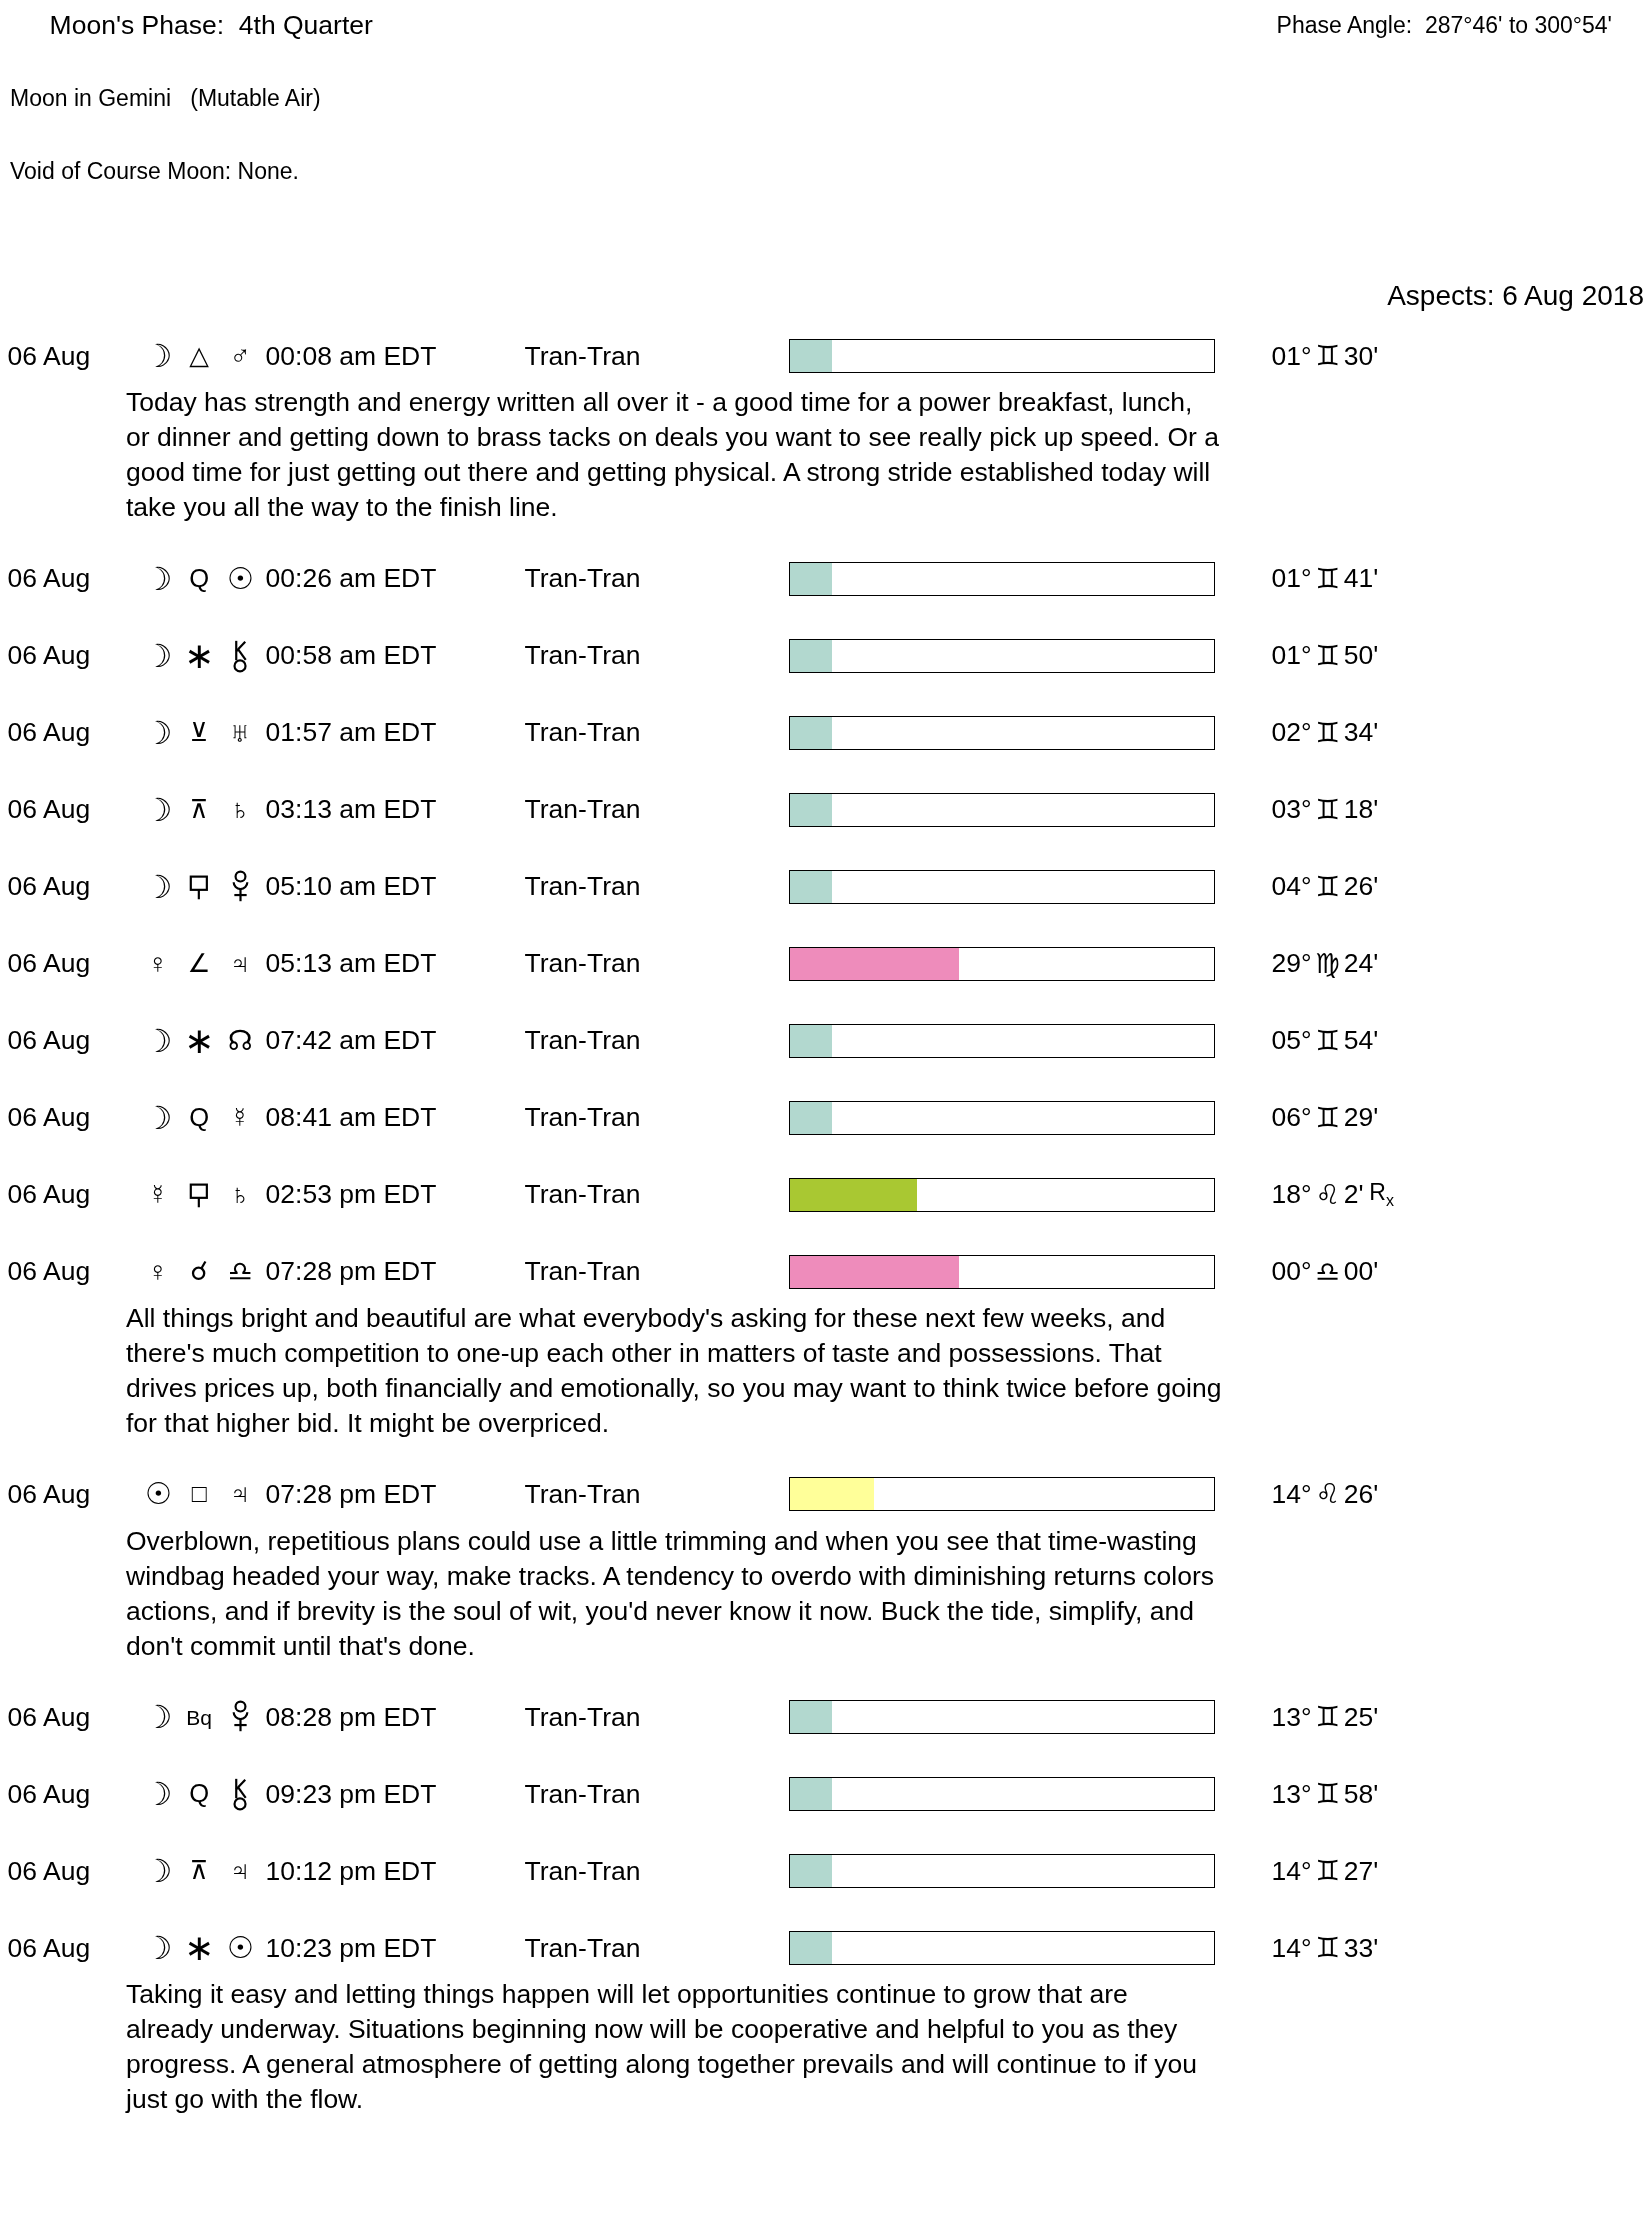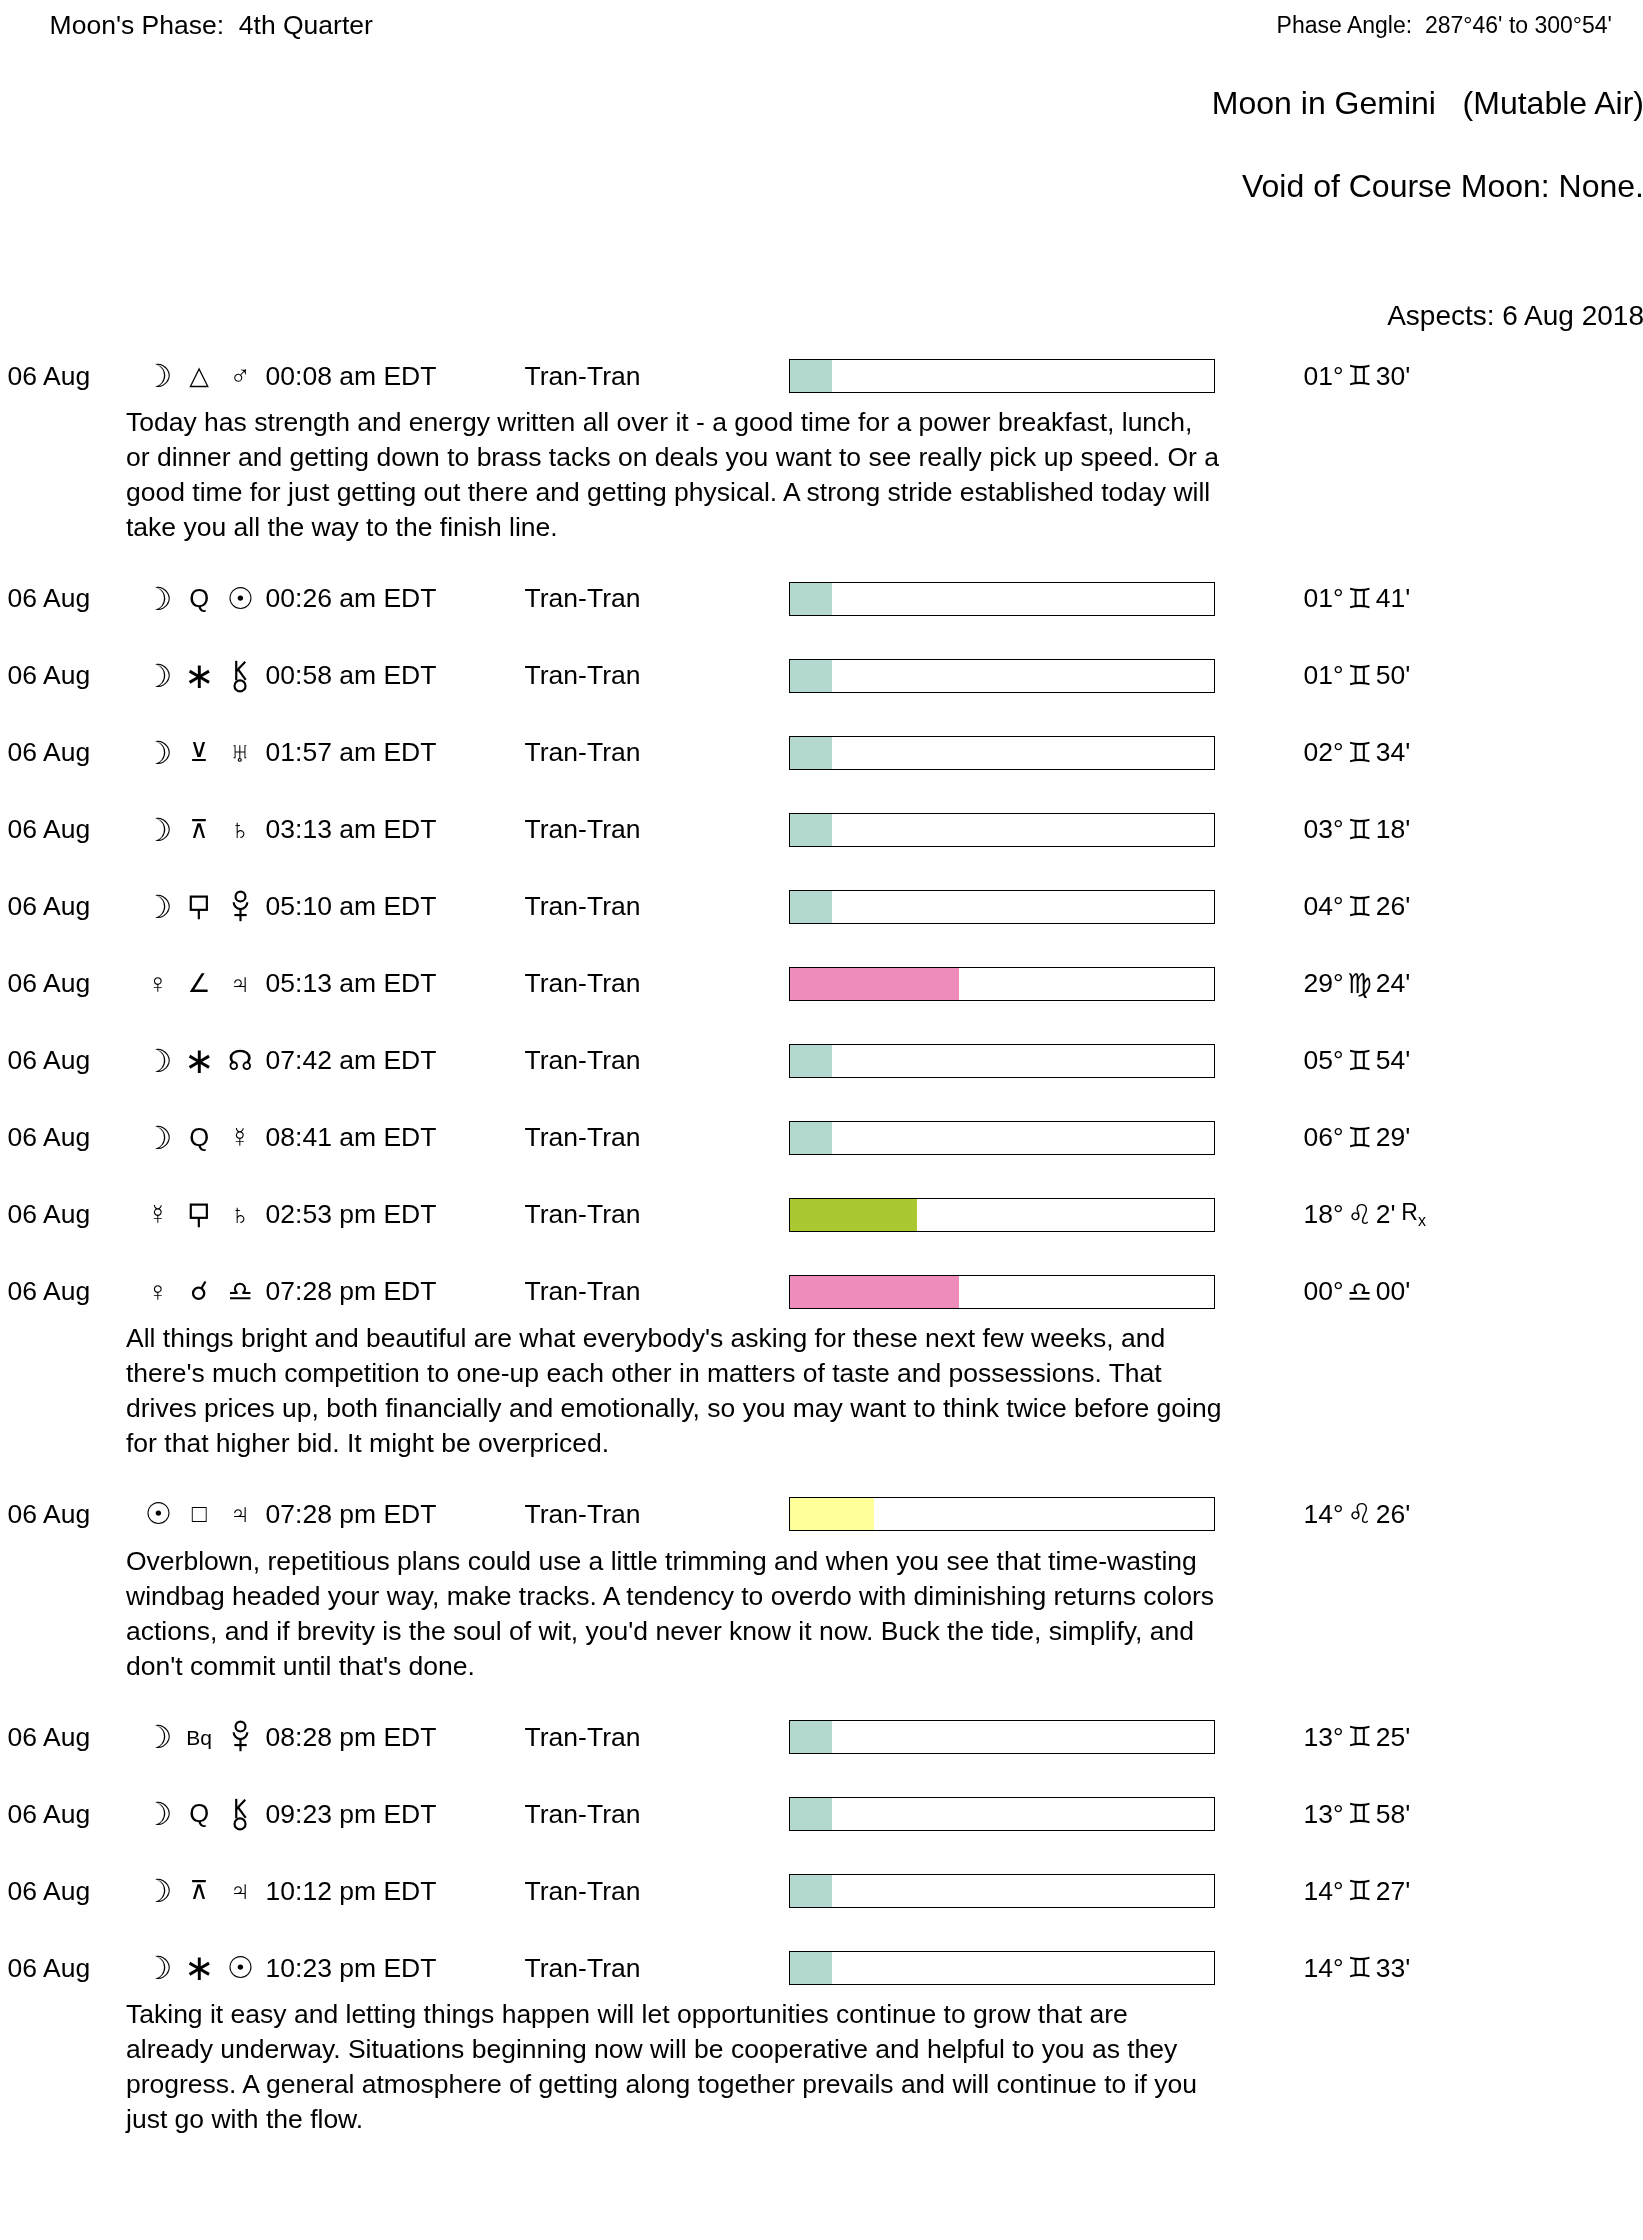--- a/index.html
+++ b/index.html
@@ -5,21 +5,21 @@
   html,body{margin:0;padding:0;background:#fff;}
   body{
     width:1644px;height:2240px;
     font-family:"Liberation Sans","DejaVu Sans",sans-serif;
     color:#000;position:relative;overflow:hidden;
   }
   .page{padding-top:9.5px;}
   .hline{display:flex;justify-content:space-between;align-items:flex-start;padding-left:7.6px;padding-right:32px;margin-left:42px;}
   .h-main{font-size:26.5px;white-space:pre;}
   .h-sub{font-size:23px;white-space:pre;padding-top:2.8px;}
-  .h2,.h3{font-size:32px;white-space:pre;padding-left:10px;text-align:right;}
+  .h2,.h3{font-size:23px;white-space:pre;padding-left:10px;}
   .h2{margin-top:44px;}
   .h3{margin-top:46px;}
   .title{margin-top:95px;text-align:right;font-size:28px;}
   .rows{margin-top:21px;}
   .item{margin-bottom:30px;}
   .row{height:47px;display:flex;align-items:center;padding-left:7.6px;}
   .c-date{width:130px;font-size:26.5px;white-space:pre;}
   .c-glyphs{width:128px;display:flex;align-items:center;}
   .gslot{width:41px;display:flex;justify-content:center;align-items:center;height:42px;}
   .glyph{font-size:28px;line-height:1;}
@@ -30,21 +30,21 @@
   .g-sextile{font-size:36px;}
   .g-semisquare{font-size:25.6px;}
   .g-semisextile,.g-quincunx{font-size:25.6px;}
   .g-conjunction{font-size:26.5px;}
   .g-quintile{font-size:25.6px;}
   .g-biquintile{font-size:21px;font-stretch:condensed;}
   .c-time{width:259px;font-size:26.5px;white-space:pre;}
   .c-label{width:264px;font-size:26.5px;}
   .c-bar{width:424px;height:32px;border:0.9px solid #000;background:#fff;display:block;position:relative;flex:none;}
   .c-bar-fill{position:absolute;left:0;top:0;bottom:0;display:block;}
-  .c-value{margin-left:89px;font-size:26.5px;display:flex;align-items:center;white-space:nowrap;text-align:right;}
+  .c-value{margin-left:57px;font-size:26.5px;display:flex;align-items:center;white-space:nowrap;text-align:right;}
   .v-sign{font-size:27.4px;margin:0 3.8px;}
   .rx{font-size:23px;margin-left:5.7px;}
   .rx-x{font-size:16px;}
   .desc{margin:5.7px 0 12.3px 126px;font-size:26.5px;line-height:35px;white-space:pre-line;}
   svg.glyph-svg{display:block;}
 </style>
 </head>
 <body>
 
 <div class="page">

